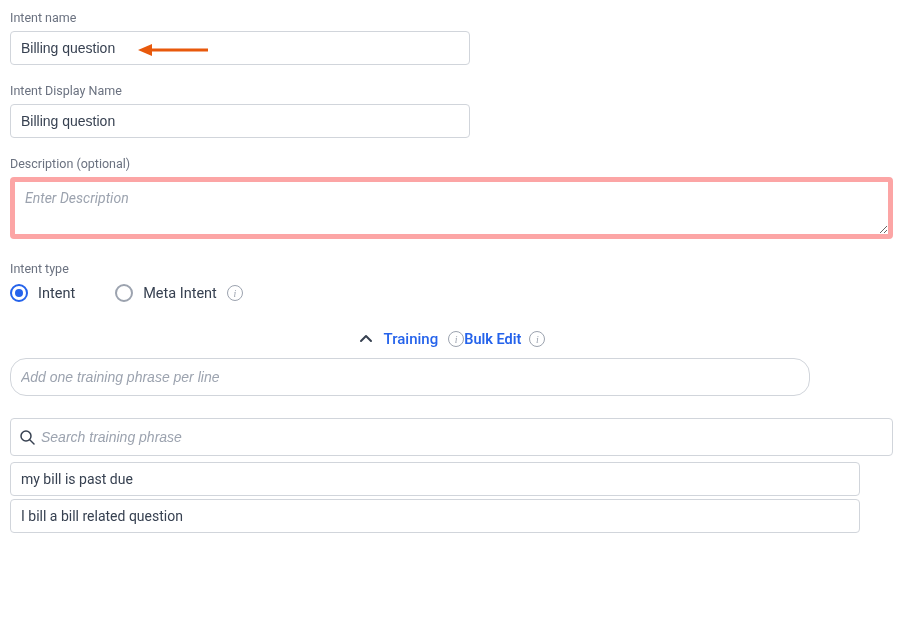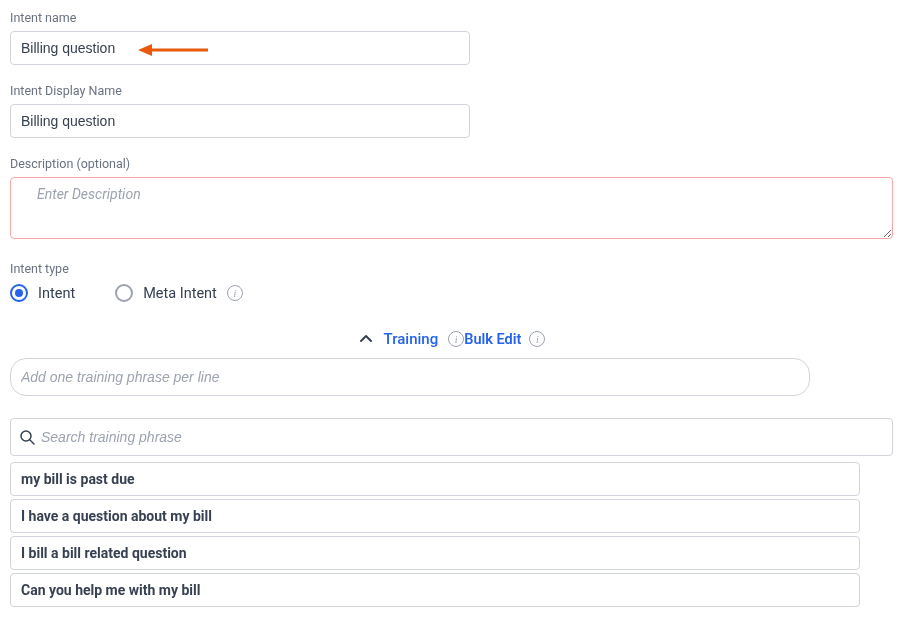--- a/index.html
+++ b/index.html
@@ -24,24 +24,24 @@
       color: #374151;
       border: 1px solid #d1d5db;
       border-radius: 4px;
       outline: none;
       background: #fff;
     }
     .text-input::placeholder { color: #9ca3af; font-style: italic; }
     .desc-textarea {
       width: 100%;
       height: 62px;
-      padding: 8px 26px;
+      padding: 8px 10px;
       font-size: 14px;
       color: #374151;
-      border: 1px solid #fca5a5;
+      border: 5px solid #fca5a5;
       border-radius: 4px;
       outline: none;
       resize: vertical;
       font-family: inherit;
     }
     .desc-textarea::placeholder { color: #9ca3af; font-style: italic; }
     .radio-row {
       display: flex;
       align-items: center;
       gap: 40px;
@@ -156,21 +156,20 @@
       height: 34px;
       border: 1px solid #d1d5db;
       border-radius: 4px;
       padding: 0 10px;
       display: flex;
       align-items: center;
       font-size: 14px;
       color: #374151;
       margin-bottom: 3px;
       cursor: text;
-      font-weight: bold;
     }
     .arrow-annotation {
       position: absolute;
       pointer-events: none;
     }
     .name-wrap { position: relative; }
   </style>
 </head>
 <body>
 
@@ -238,24 +237,18 @@
     <line x1="11" y1="11" x2="15" y2="15" stroke="#374151" stroke-width="1.5" stroke-linecap="round"></line>
   </svg>
   <input class="search-input" type="text" placeholder="Search training phrase" style="">
 </div>
 
 <div class="phrase-list">
   <div class="phrase-item">
       <span>my bill is past due</span>
     </div>
   <div class="phrase-item">
-      <span>I have a question about my bill</span>
-    </div>
-  <div class="phrase-item">
       <span>I bill a bill related question</span>
     </div>
-  <div class="phrase-item">
-      <span>Can you help me with my bill</span>
-    </div>
 </div>
 
 
 
 
 </body></html>

